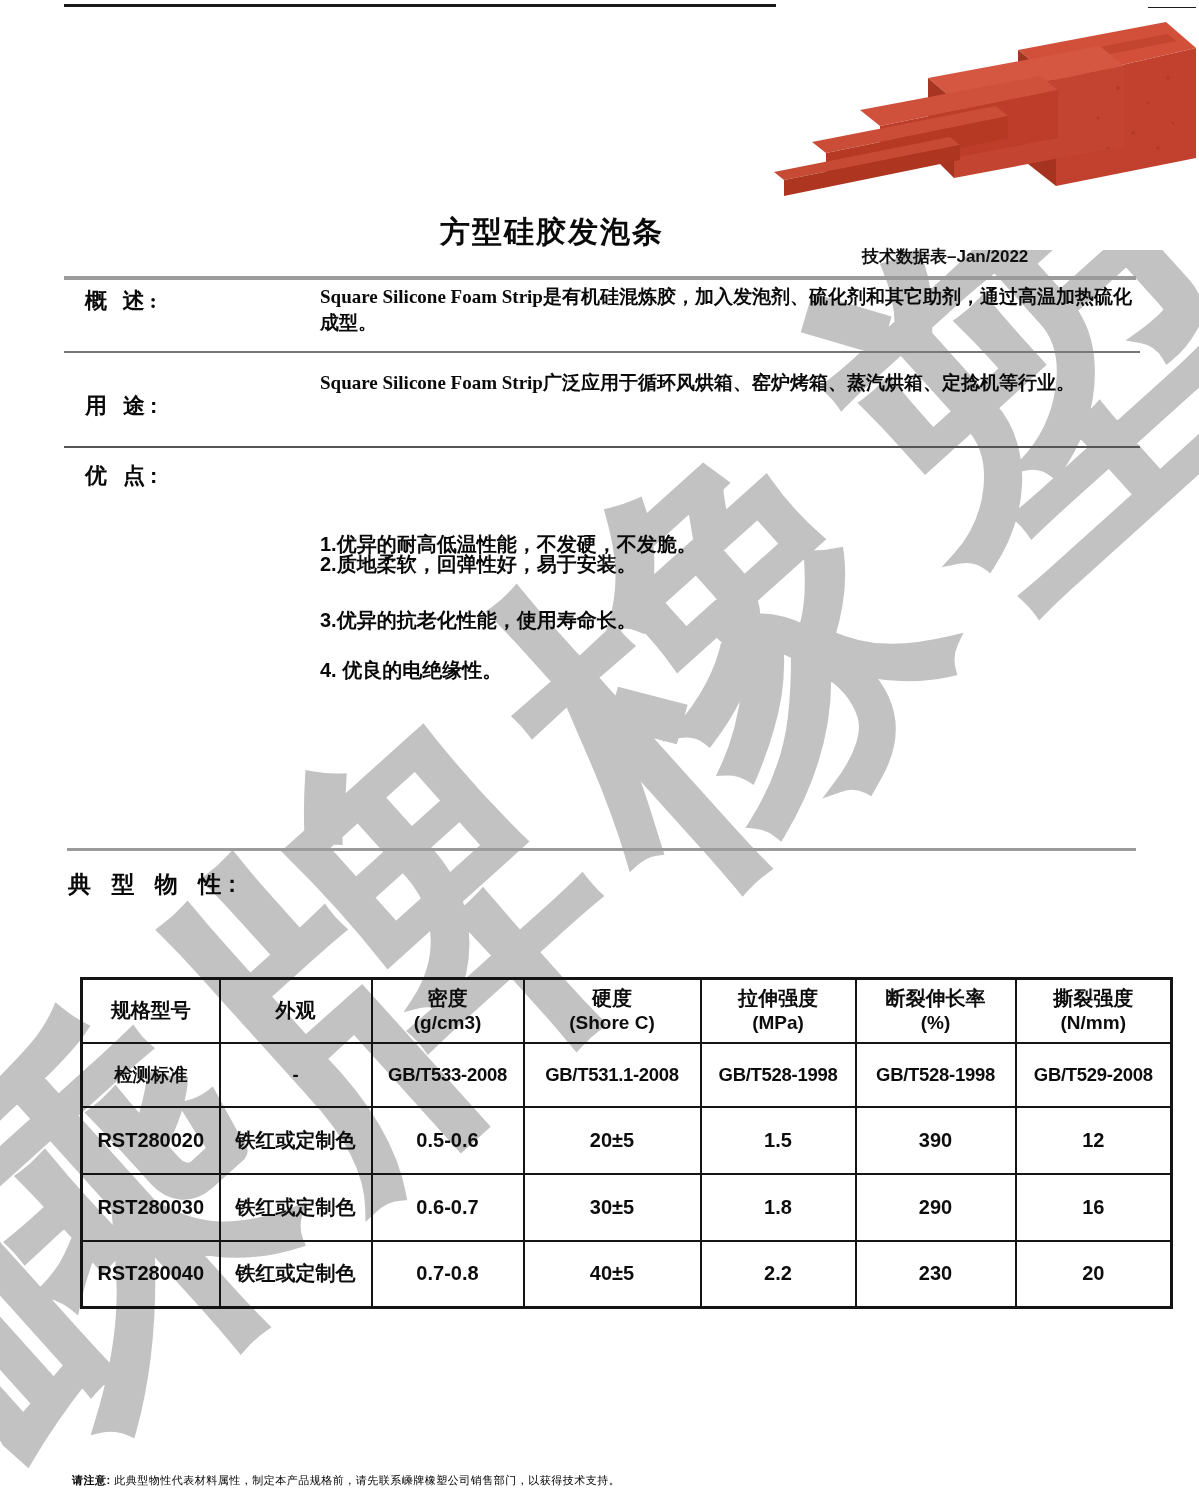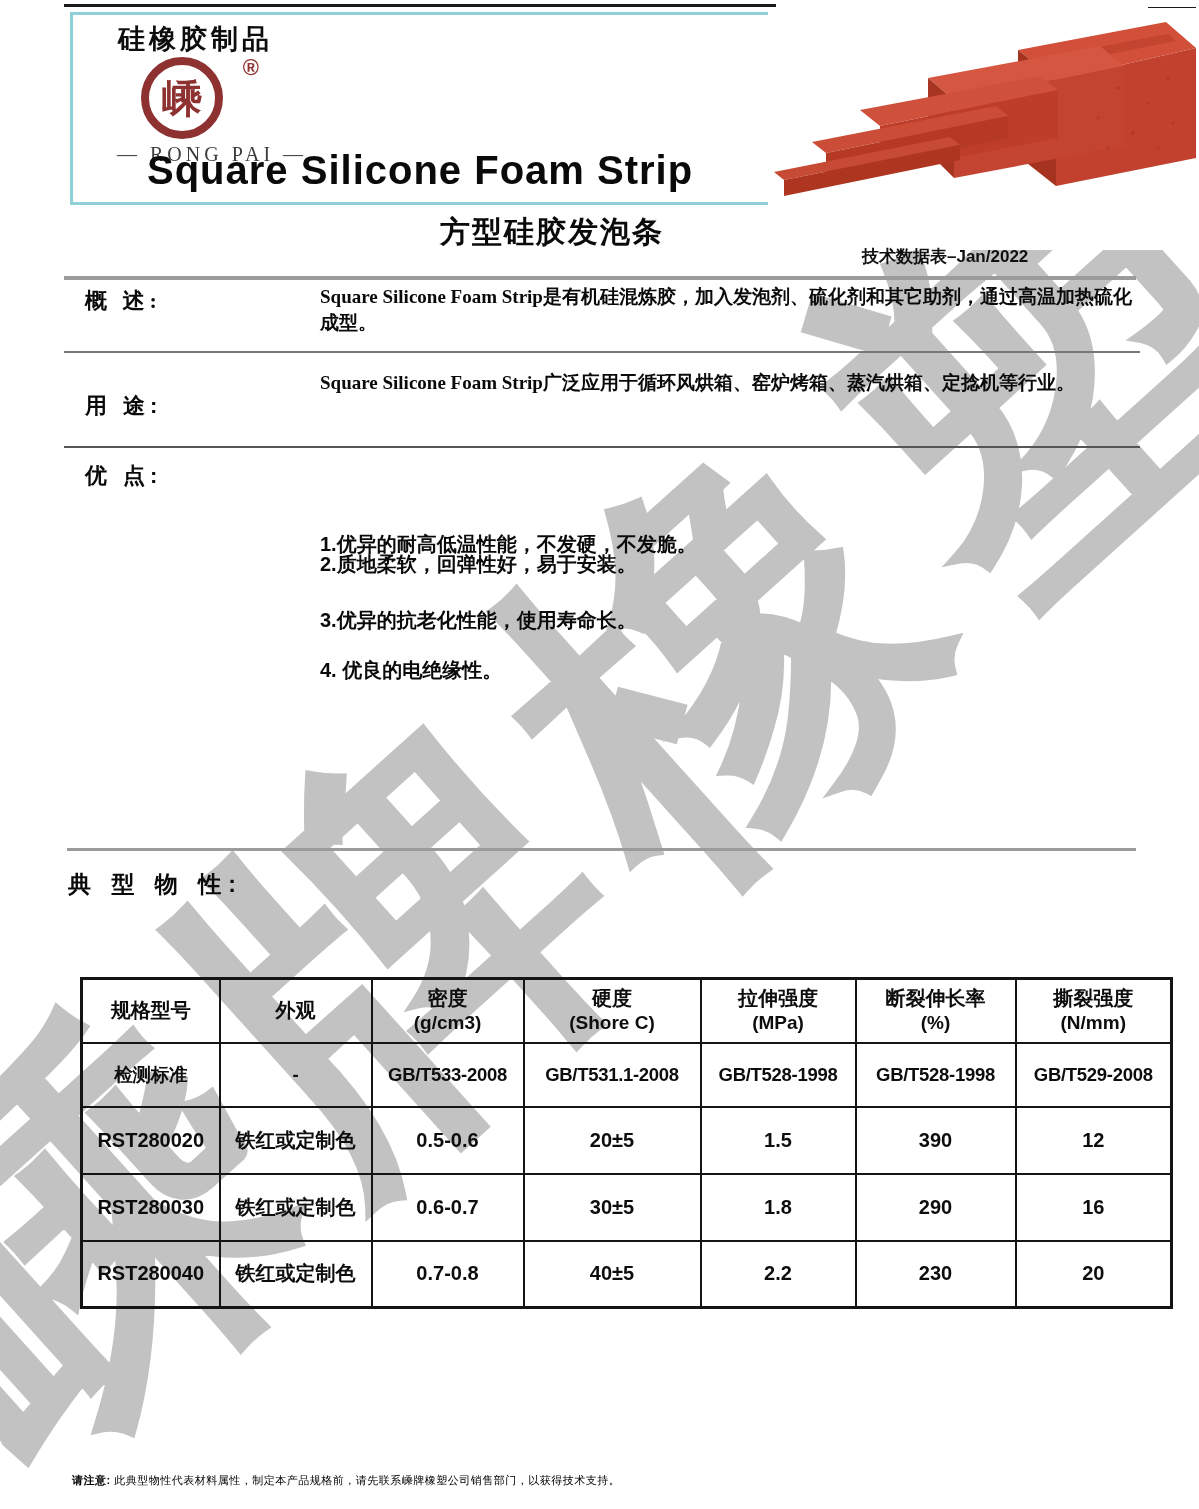--- a/index.html
+++ b/index.html
@@ -74,31 +74,20 @@
 
 <div class="page">
 
   <div class="watermark">嵊牌橡塑</div>
 
   <div class="content">
 
     <div class="topline-long"></div>
     <div class="topline-short"></div>
 
-    <div class="logo-box">
-      <div class="logo-cn">硅橡胶制品</div>
-      <div class="seal-wrap">
-        <div class="seal">
-          <span class="seal-char">嵊</span>
-        </div>
-        <span class="reg">®</span>
-      </div>
-      <div class="rongpai">— RONG  PAI —</div>
-      <h1 class="title-en">Square Silicone Foam Strip</h1>
-    </div>
 
     <div class="title-zh">方型硅胶发泡条</div>
 
     <div class="photo">
       <svg width="430" height="242" viewBox="0 0 430 242" xmlns="http://www.w3.org/2000/svg">
         <rect width="430" height="242" fill="#ffffff"></rect>
 
         <polygon points="250,42 398,14 428,40 288,72" fill="#d2503a"></polygon>
         <polygon points="262,52 400,26 408,33 272,60" fill="#b63a26" opacity="0.55"></polygon>
         <polygon points="288,72 428,40 428,150 288,178" fill="#c2402e"></polygon>

